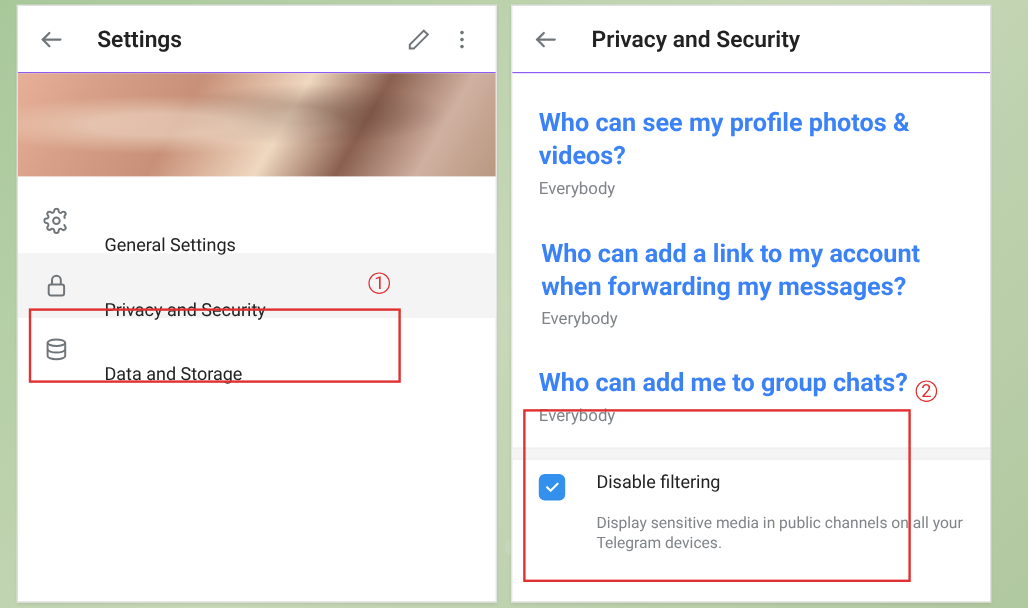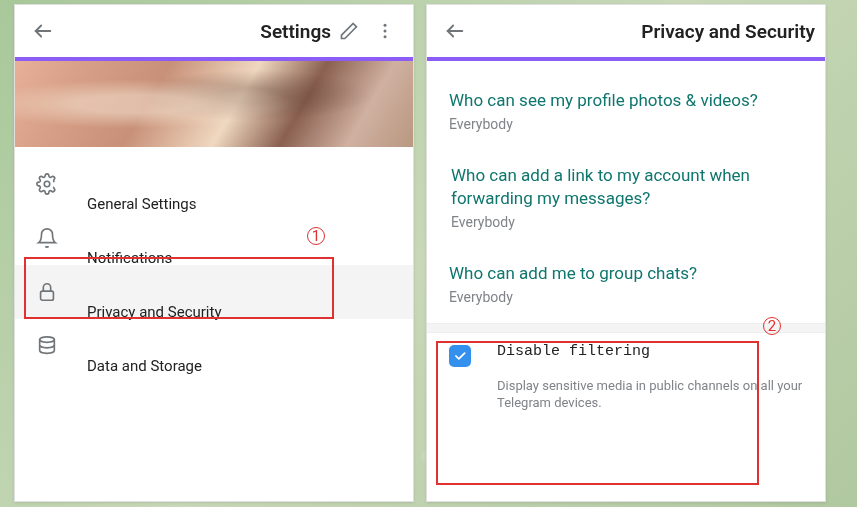--- a/index.html
+++ b/index.html
@@ -25,22 +25,21 @@
     border: 1px solid #e0e0e0;
     box-shadow: 0 1px 3px rgba(0,0,0,0.1);
   }
   .panel-left { left: 14px; top: 4px; width: 400px; height: 498px; }
   .panel-right { left: 426px; top: 4px; width: 400px; height: 498px; }
   .header {
     display: flex;
     align-items: center;
     height: 56px;
     padding: 0 10px;
-    border-bottom: 4px solid #8b5cf6;
-    text-align: right;
+    border-bottom: 1px solid #8b5cf6;
   }
   .header .title { font-size: 19px; font-weight: 600; color: #222; margin-left: 20px; flex: 1; }
   .icon-btn {
     width: 36px; height: 36px;
     display: flex; align-items: center; justify-content: center;
     color: #707579; cursor: pointer; border-radius: 50%;
   }
   .cover {
     height: 86px;
     background: linear-gradient(120deg, #e8b098 0%, #d8a088 15%, #c89078 35%, #f0d8c0 55%, #8a6050 70%, #d0b0a0 85%, #b89880 100%);
@@ -55,33 +54,33 @@
   .menu { padding-top: 10px; }
   .menu-item {
     display: flex; align-items: center;
     height: 54px; padding: 0 20px;
     cursor: pointer; font-size: 15px; color: #222;
   }
   .menu-item.selected { background: #f4f4f5; }
   .menu-item .mi-icon { width: 24px; height:24px; color:#707579; display:flex; align-items:center; justify-content:center;}
   .menu-item .mi-label { margin-left: 28px; margin-top: 40px; }
   .setting-block { padding: 14px 22px 14px 22px; }
-  .setting-title { font-size: 17px; font-weight: 400; color: #0f766e; line-height: 1.35; }
+  .setting-title { font-size: 21px; font-weight: 700; color: #3b82f6; line-height: 1.35; }
   .setting-sub { font-size: 14px; color: #808488; margin-top: 4px; }
   .section-sep { height: 10px; background: #f4f4f5; border-top:1px solid #eee; border-bottom:1px solid #eee; margin-top:4px;}
   .section-header { font-size: 15px; font-weight: 500; color: #8a8f94; padding: 14px 22px 6px 22px; }
   .checkbox-row { display:flex; padding: 10px 22px 14px 22px; }
   .chk {
     width: 22px; height: 22px; border-radius: 5px;
     background: #3390ec; flex-shrink:0; margin-top:2px;
     display:flex; align-items:center; justify-content:center;
   }
   .chk svg { stroke:#fff; }
   .chk-text { margin-left: 26px; }
-  .chk-text .t1 { font-size: 15px; color:#222;font-family:Liberation Mono, monospace; }
+  .chk-text .t1 { font-size: 15px; color:#222; }
   .chk-text .t2 { font-size: 13px; color:#808488; margin-top:17px; line-height:1.35; }
   
   .callout {
     position: absolute;
     border: 2px solid #e03030;
     pointer-events: none;
   }
   .callnum {
     position: absolute;
     color: #e03030;
@@ -121,29 +120,20 @@
   <div class="cover"></div>
   <div class="menu">
     <div class="menu-item">
       <span class="mi-icon">
         <svg width="22" height="22" viewBox="0 0 24 24" fill="none" stroke="currentColor" stroke-width="1.8">
             <circle cx="12" cy="12" r="3"></circle>
             <path d="M19.4 15a1.7 1.7 0 0 0 .34 1.87l.06.06a2 2 0 1 1-2.83 2.83l-.06-.06a1.7 1.7 0 0 0-1.87-.34 1.7 1.7 0 0 0-1 1.56V21a2 2 0 1 1-4 0v-.09a1.7 1.7 0 0 0-1-1.56 1.7 1.7 0 0 0-1.87.34l-.06.06a2 2 0 1 1-2.83-2.83l.06-.06A1.7 1.7 0 0 0 4.6 15a1.7 1.7 0 0 0-1.56-1H3a2 2 0 1 1 0-4h.09a1.7 1.7 0 0 0 1.56-1 1.7 1.7 0 0 0-.34-1.87l-.06-.06a2 2 0 1 1 2.83-2.83l.06.06A1.7 1.7 0 0 0 9 4.6a1.7 1.7 0 0 0 1-1.56V3a2 2 0 1 1 4 0v.09a1.7 1.7 0 0 0 1 1.56 1.7 1.7 0 0 0 1.87-.34l.06-.06a2 2 0 1 1 2.83 2.83l-.06.06A1.7 1.7 0 0 0 19.4 9c.14.34.22.7.22 1.07"></path>
           </svg>
       </span>
       <span class="mi-label">General Settings</span>
-    </div>
-    <div class="menu-item">
-      <span class="mi-icon">
-        <svg width="22" height="22" viewBox="0 0 24 24" fill="none" stroke="currentColor" stroke-width="1.8">
-            <path d="M18 8a6 6 0 1 0-12 0c0 7-3 9-3 9h18s-3-2-3-9"></path>
-            <path d="M13.7 21a2 2 0 0 1-3.4 0"></path>
-          </svg>
-      </span>
-      <span class="mi-label">Notifications</span>
     </div>
     <div class="menu-item selected">
       <span class="mi-icon">
         <svg width="22" height="22" viewBox="0 0 24 24" fill="none" stroke="currentColor" stroke-width="1.8">
             <rect x="5" y="11" width="14" height="10" rx="2"></rect>
             <path d="M8 11V7a4 4 0 0 1 8 0v4"></path>
           </svg>
       </span>
       <span class="mi-label">Privacy and Security</span>
     </div>

